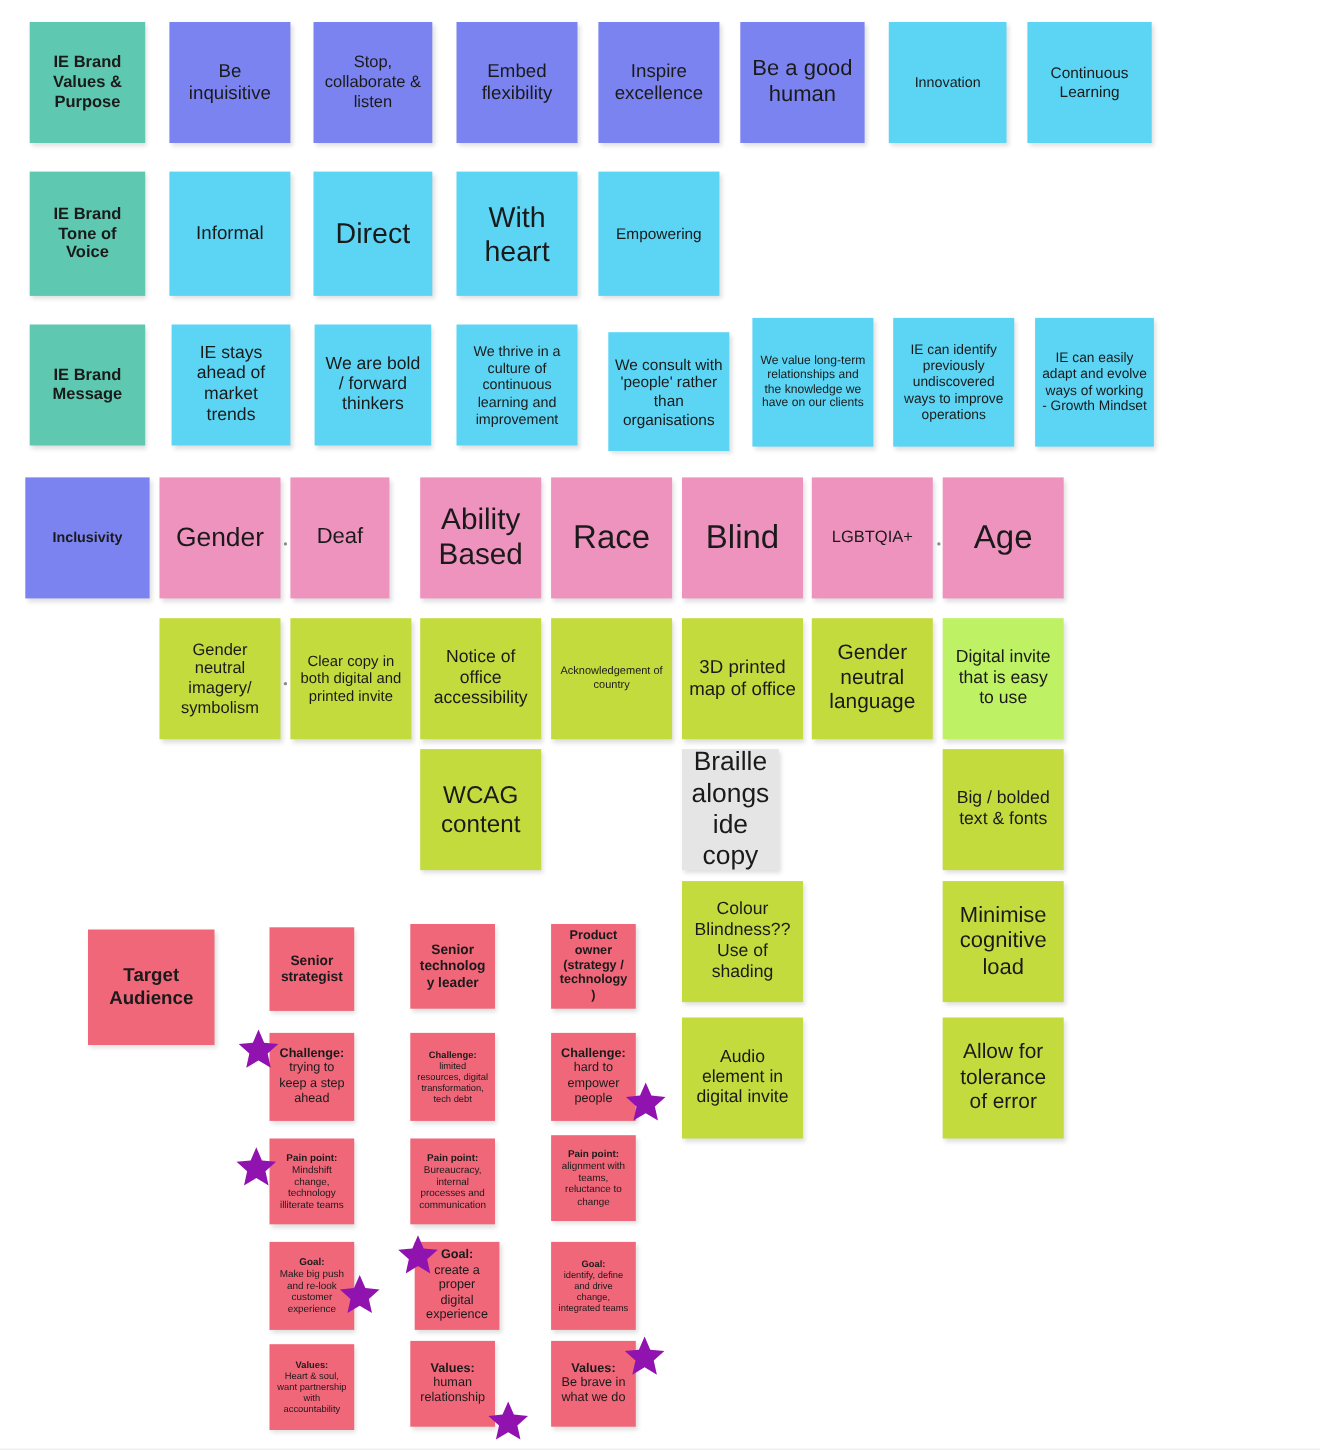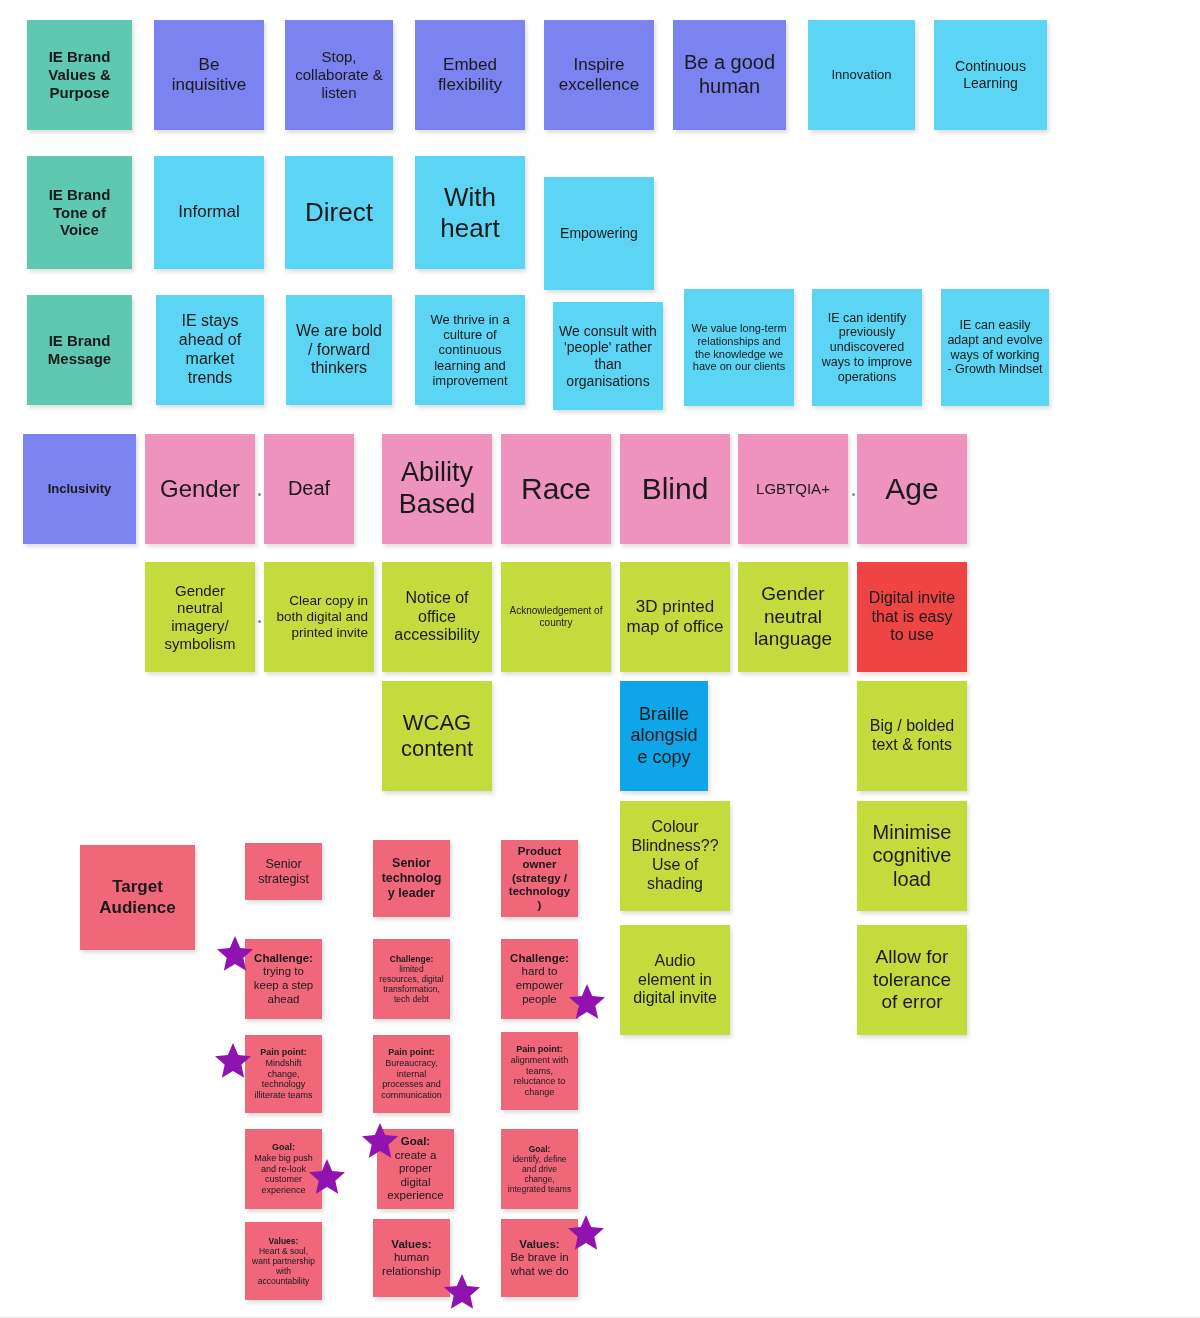--- a/index.html
+++ b/index.html
@@ -98,21 +98,21 @@
   </div>
   <div class="note" style="left:154px; top:156px; width:110px; height:113px; background:#5CD5F5; font-size:17px;">
     <span class="txt">Informal</span>
   </div>
   <div class="note" style="left:285px; top:156px; width:108px; height:113px; background:#5CD5F5; font-size:26px;">
     <span class="txt">Direct</span>
   </div>
   <div class="note" style="left:415px; top:156px; width:110px; height:113px; background:#5CD5F5; font-size:26px;">
     <span class="txt">With heart</span>
   </div>
-  <div class="note" style="left:544px; top:156px; width:110px; height:113px; background:#5CD5F5; font-size:14px;margin-top:21px;">
+  <div class="note" style="left:544px; top:156px; width:110px; height:113px; background:#5CD5F5; font-size:14px;">
     <span class="txt">Empowering</span>
   </div>
 
   <div class="note" style="left:27px; top:295px; width:105px; height:110px; background:#5EC8B0; font-size:15px; font-weight:bold;">
     <span class="txt">IE Brand Message</span>
   </div>
   <div class="note" style="left:156px; top:295px; width:108px; height:110px; background:#5CD5F5; font-size:16px;">
     <span class="txt">IE stays ahead of market trends</span>
   </div>
   <div class="note" style="left:286px; top:295px; width:106px; height:110px; background:#5CD5F5; font-size:16px;">
@@ -158,43 +158,43 @@
   </div>
   <div class="dot" style="left:852px; top:493px;"></div>
   <div class="note" style="left:857px; top:434px; width:110px; height:110px; background:#EE92BE; font-size:30px;">
     <span class="txt">Age</span>
   </div>
 
   <div class="note" style="left:145px; top:562px; width:110px; height:110px; background:#C4DB3E; font-size:15px;">
     <span class="txt">Gender neutral imagery/ symbolism</span>
   </div>
   <div class="dot" style="left:258px; top:620px;"></div>
-  <div class="note" style="left:264px; top:562px; width:110px; height:110px; background:#C4DB3E; font-size:13.5px;text-align:right;">
+  <div class="note" style="left:264px; top:562px; width:110px; height:110px; background:#C4DB3E; font-size:13.5px;">
     <span class="txt">Clear copy in both digital and printed invite</span>
   </div>
   <div class="note" style="left:382px; top:562px; width:110px; height:110px; background:#C4DB3E; font-size:16px;">
     <span class="txt">Notice of office accessibility</span>
   </div>
   <div class="note" style="left:501px; top:562px; width:110px; height:110px; background:#C4DB3E; font-size:10px;">
     <span class="txt">Acknowledgement of country</span>
   </div>
   <div class="note" style="left:620px; top:562px; width:110px; height:110px; background:#C4DB3E; font-size:17px;">
     <span class="txt">3D printed map of office</span>
   </div>
   <div class="note" style="left:738px; top:562px; width:110px; height:110px; background:#C4DB3E; font-size:19px;">
     <span class="txt">Gender neutral language</span>
   </div>
-  <div class="note" style="left:857px; top:562px; width:110px; height:110px; background:#ef4444; font-size:16px;">
+  <div class="note" style="left:857px; top:562px; width:110px; height:110px; background:#bef264; font-size:16px;">
     <span class="txt">Digital invite that is easy to use</span>
   </div>
 
   <div class="note" style="left:382px; top:681px; width:110px; height:110px; background:#C4DB3E; font-size:22px;">
     <span class="txt">WCAG content</span>
   </div>
-  <div class="note" style="left:620px; top:681px; width:88px; height:110px; background:#0ea5e9; font-size:18px;">
+  <div class="note" style="left:620px; top:681px; width:88px; height:110px; background:#e5e5e5; font-size:24px;">
     <span class="txt">Braille alongside copy</span>
   </div>
   <div class="note" style="left:857px; top:681px; width:110px; height:110px; background:#C4DB3E; font-size:16px;">
     <span class="txt">Big / bolded text &amp; fonts</span>
   </div>
 
   <div class="note" style="left:620px; top:801px; width:110px; height:110px; background:#C4DB3E; font-size:16px;">
     <span class="txt">Colour Blindness?? Use of shading</span>
   </div>
   <div class="note" style="left:857px; top:801px; width:110px; height:110px; background:#C4DB3E; font-size:20px;">
@@ -205,21 +205,21 @@
     <span class="txt">Audio element in digital invite</span>
   </div>
   <div class="note" style="left:857px; top:925px; width:110px; height:110px; background:#C4DB3E; font-size:19px;">
     <span class="txt">Allow for tolerance of error</span>
   </div>
 
   <div class="note" style="left:80px; top:845px; width:115px; height:105px; background:#F0677A; font-size:17px; font-weight:bold;">
     <span class="txt">Target Audience</span>
   </div>
 
-  <div class="note" style="left:245px; top:843px; width:77px; height:57px; background:#F0677A; font-size:12.5px; font-weight:normal;">
+  <div class="note" style="left:245px; top:843px; width:77px; height:76px; background:#F0677A; font-size:12.5px; font-weight:bold;">
     <span class="txt">Senior strategist</span>
   </div>
   <div class="note" style="left:373px; top:840px; width:77px; height:77px; background:#F0677A; font-size:12.5px; font-weight:bold;">
     <span class="txt">Senior technology leader</span>
   </div>
   <div class="note" style="left:501px; top:840px; width:77px; height:77px; background:#F0677A; font-size:11.5px; font-weight:bold;">
     <span class="txt">Product owner (strategy / technology)</span>
   </div>
 
   <div class="note" style="left:245px; top:939px; width:77px; height:80px; background:#F0677A; font-size:11.5px; flex-direction:column;">

